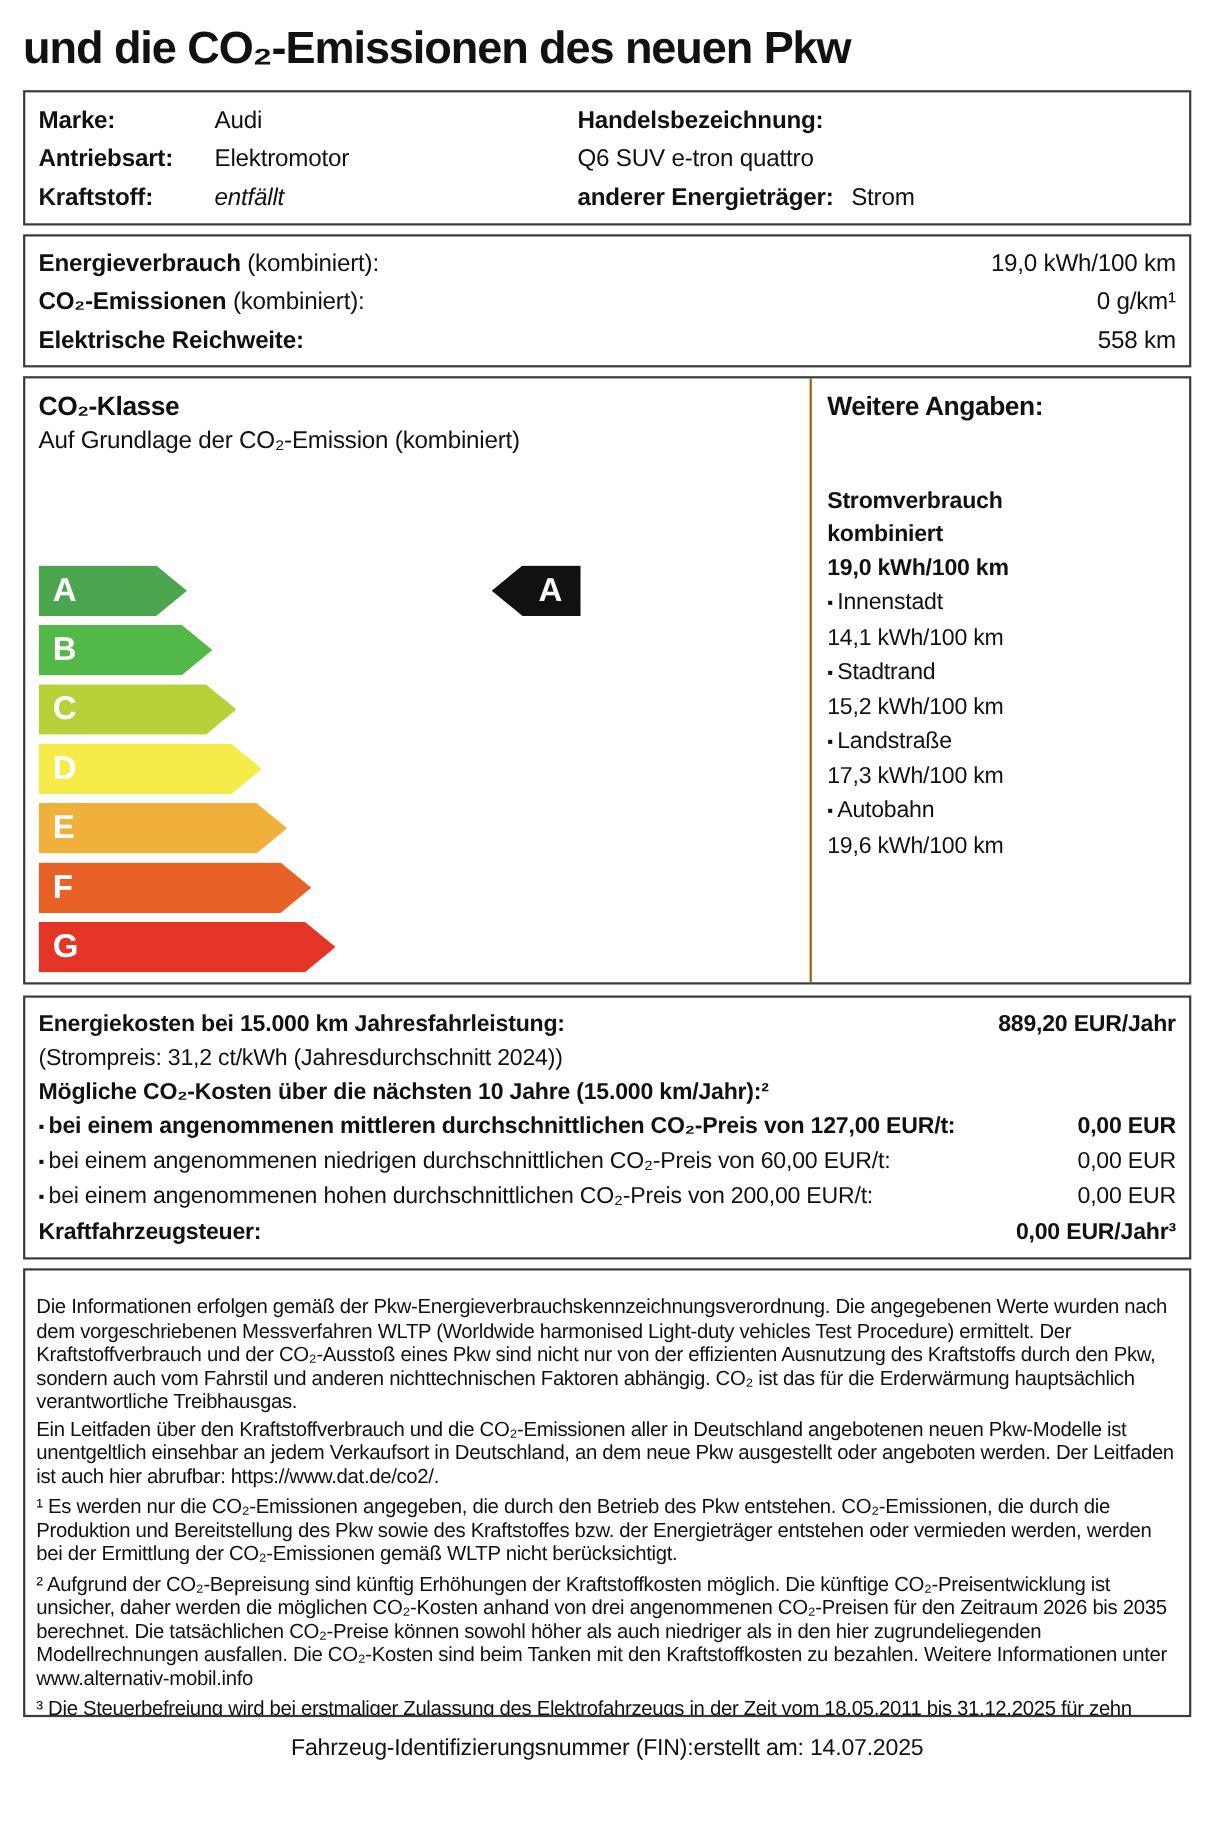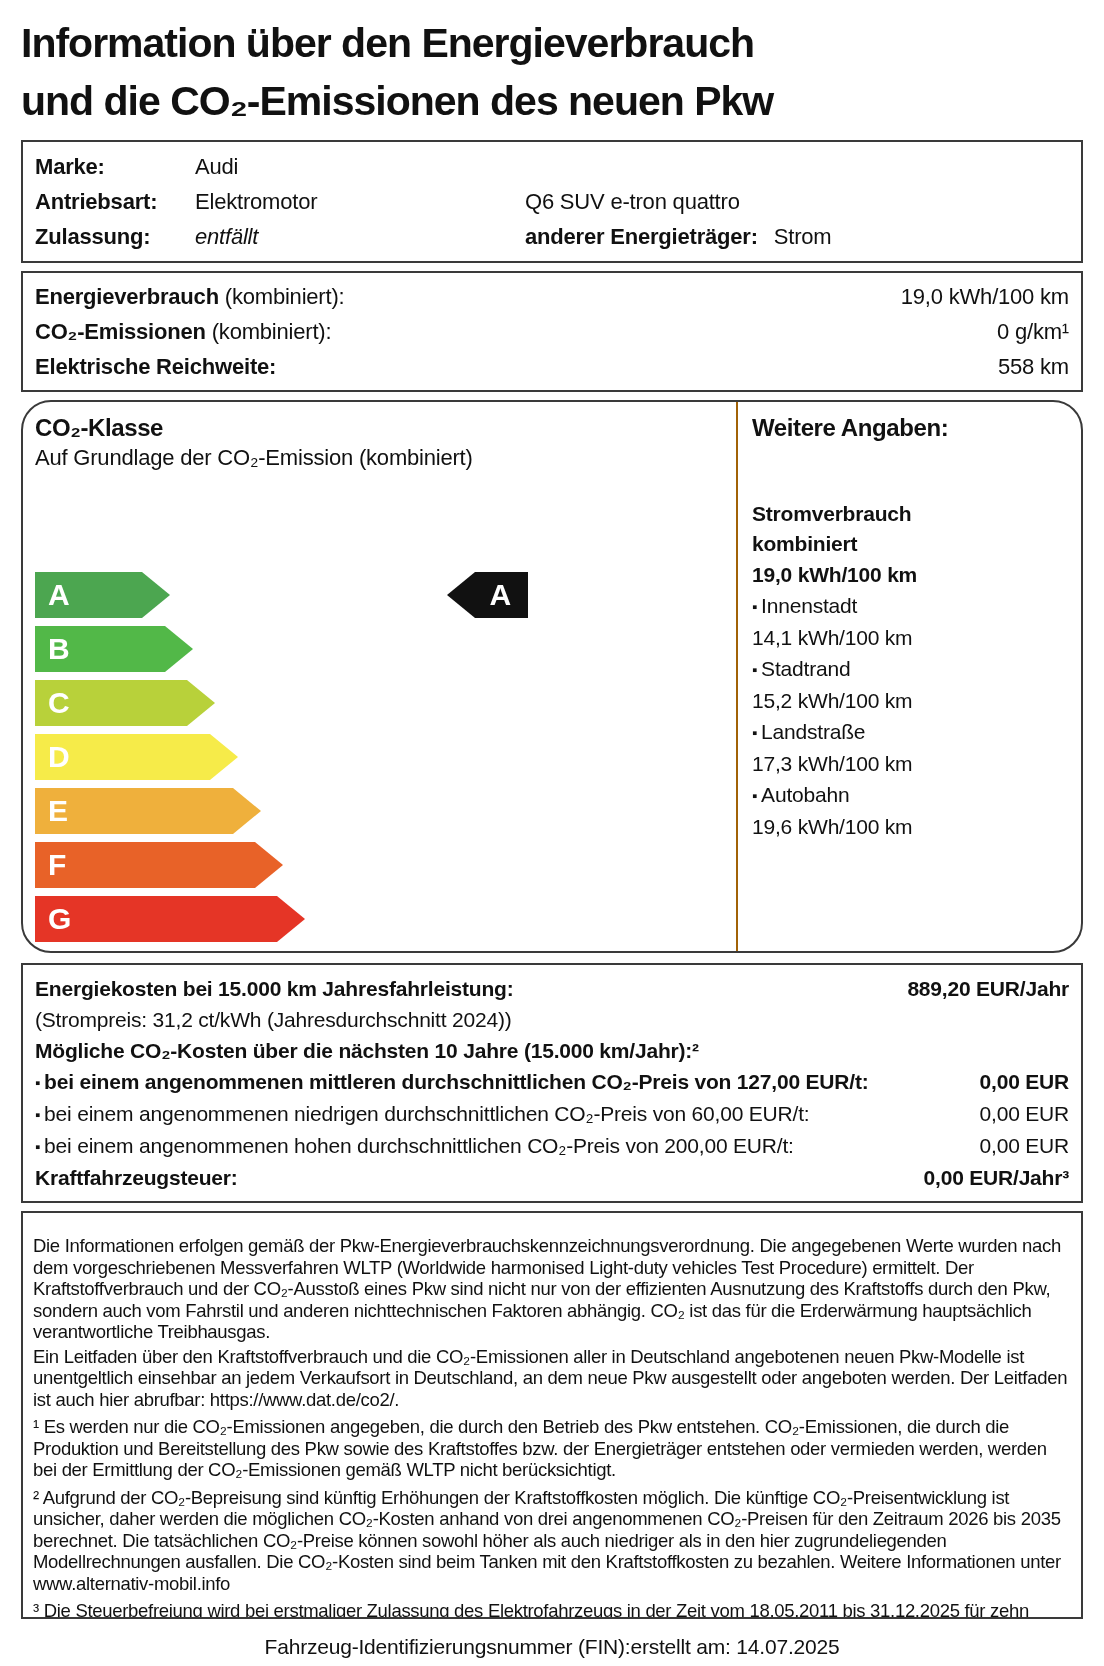--- a/index.html
+++ b/index.html
@@ -18,21 +18,21 @@
   .v-row{display:flex;font-size:22px;line-height:35px;}
   .v-row .lab{width:160px;font-weight:700;flex:0 0 auto;}
   .v-row .val{width:330px;flex:0 0 auto;}
   .v-row .lab2{font-weight:700;margin-right:16px;}
   .italic{font-style:italic;}
   
   .cons-box{padding:6px 12px;margin-bottom:8px;}
   .c-row{display:flex;justify-content:space-between;font-size:22px;line-height:35px;}
   .c-row b{font-weight:700;}
   
-  .class-box{display:flex;height:553px;margin-bottom:10px;border-radius:30px;}
+  .class-box{display:flex;height:553px;margin-bottom:10px;}
   .class-left{flex:1 1 auto;padding:10px 0 10px 12px;position:relative;}
   .class-left h2{margin:0;font-size:24px;line-height:31px;font-weight:700;letter-spacing:-0.4px;}
   .class-left .sub{font-size:22px;line-height:30px;}
   .arrows{position:relative;margin-top:99px;}
   .arrow{
     height:46px;margin-bottom:8px;display:flex;align-items:center;
     padding-left:13px;box-sizing:border-box;
     color:#fff;font-size:30px;font-weight:700;
     clip-path:polygon(0 0,calc(100% - 28px) 0,100% 50%,calc(100% - 28px) 100%,0 100%);
   }
@@ -62,36 +62,36 @@
   .fine-box p{margin:0;font-size:18.5px;line-height:21.5px;letter-spacing:-0.3px;}
   .fine-box p.gap{margin-top:3px;}
   .fine-box p.fn{margin-top:6px;}
   
   .footer{display:flex;justify-content:center;font-size:21px;margin-top:16px;}
 </style>
 </head>
 <body>
 
 <h1 class="title">
-  <div>Information über den Energieverbrauch</div>
   <div>und die CO₂-Emissionen des neuen Pkw</div>
 </h1>
 
 <div class="box vehicle-box">
   <div class="v-row">
     <span class="lab">Marke:</span>
     <span class="val">Audi</span>
+    <span class="lab2">Handelsbezeichnung:</span>
   </div>
   <div class="v-row">
     <span class="lab">Antriebsart:</span>
     <span class="val">Elektromotor</span>
     <span>Q6 SUV e-tron quattro</span>
   </div>
   <div class="v-row">
-    <span class="lab">Zulassung:</span>
+    <span class="lab">Kraftstoff:</span>
     <span class="val italic">entfällt</span>
     <span class="lab2">anderer Energieträger:</span>
     <span>Strom</span>
   </div>
 </div>
 
 <div class="box cons-box">
   <div class="c-row">
     <span><b>Energieverbrauch</b><span> (kombiniert):</span></span>
     <span>19,0 kWh/100 km</span>

